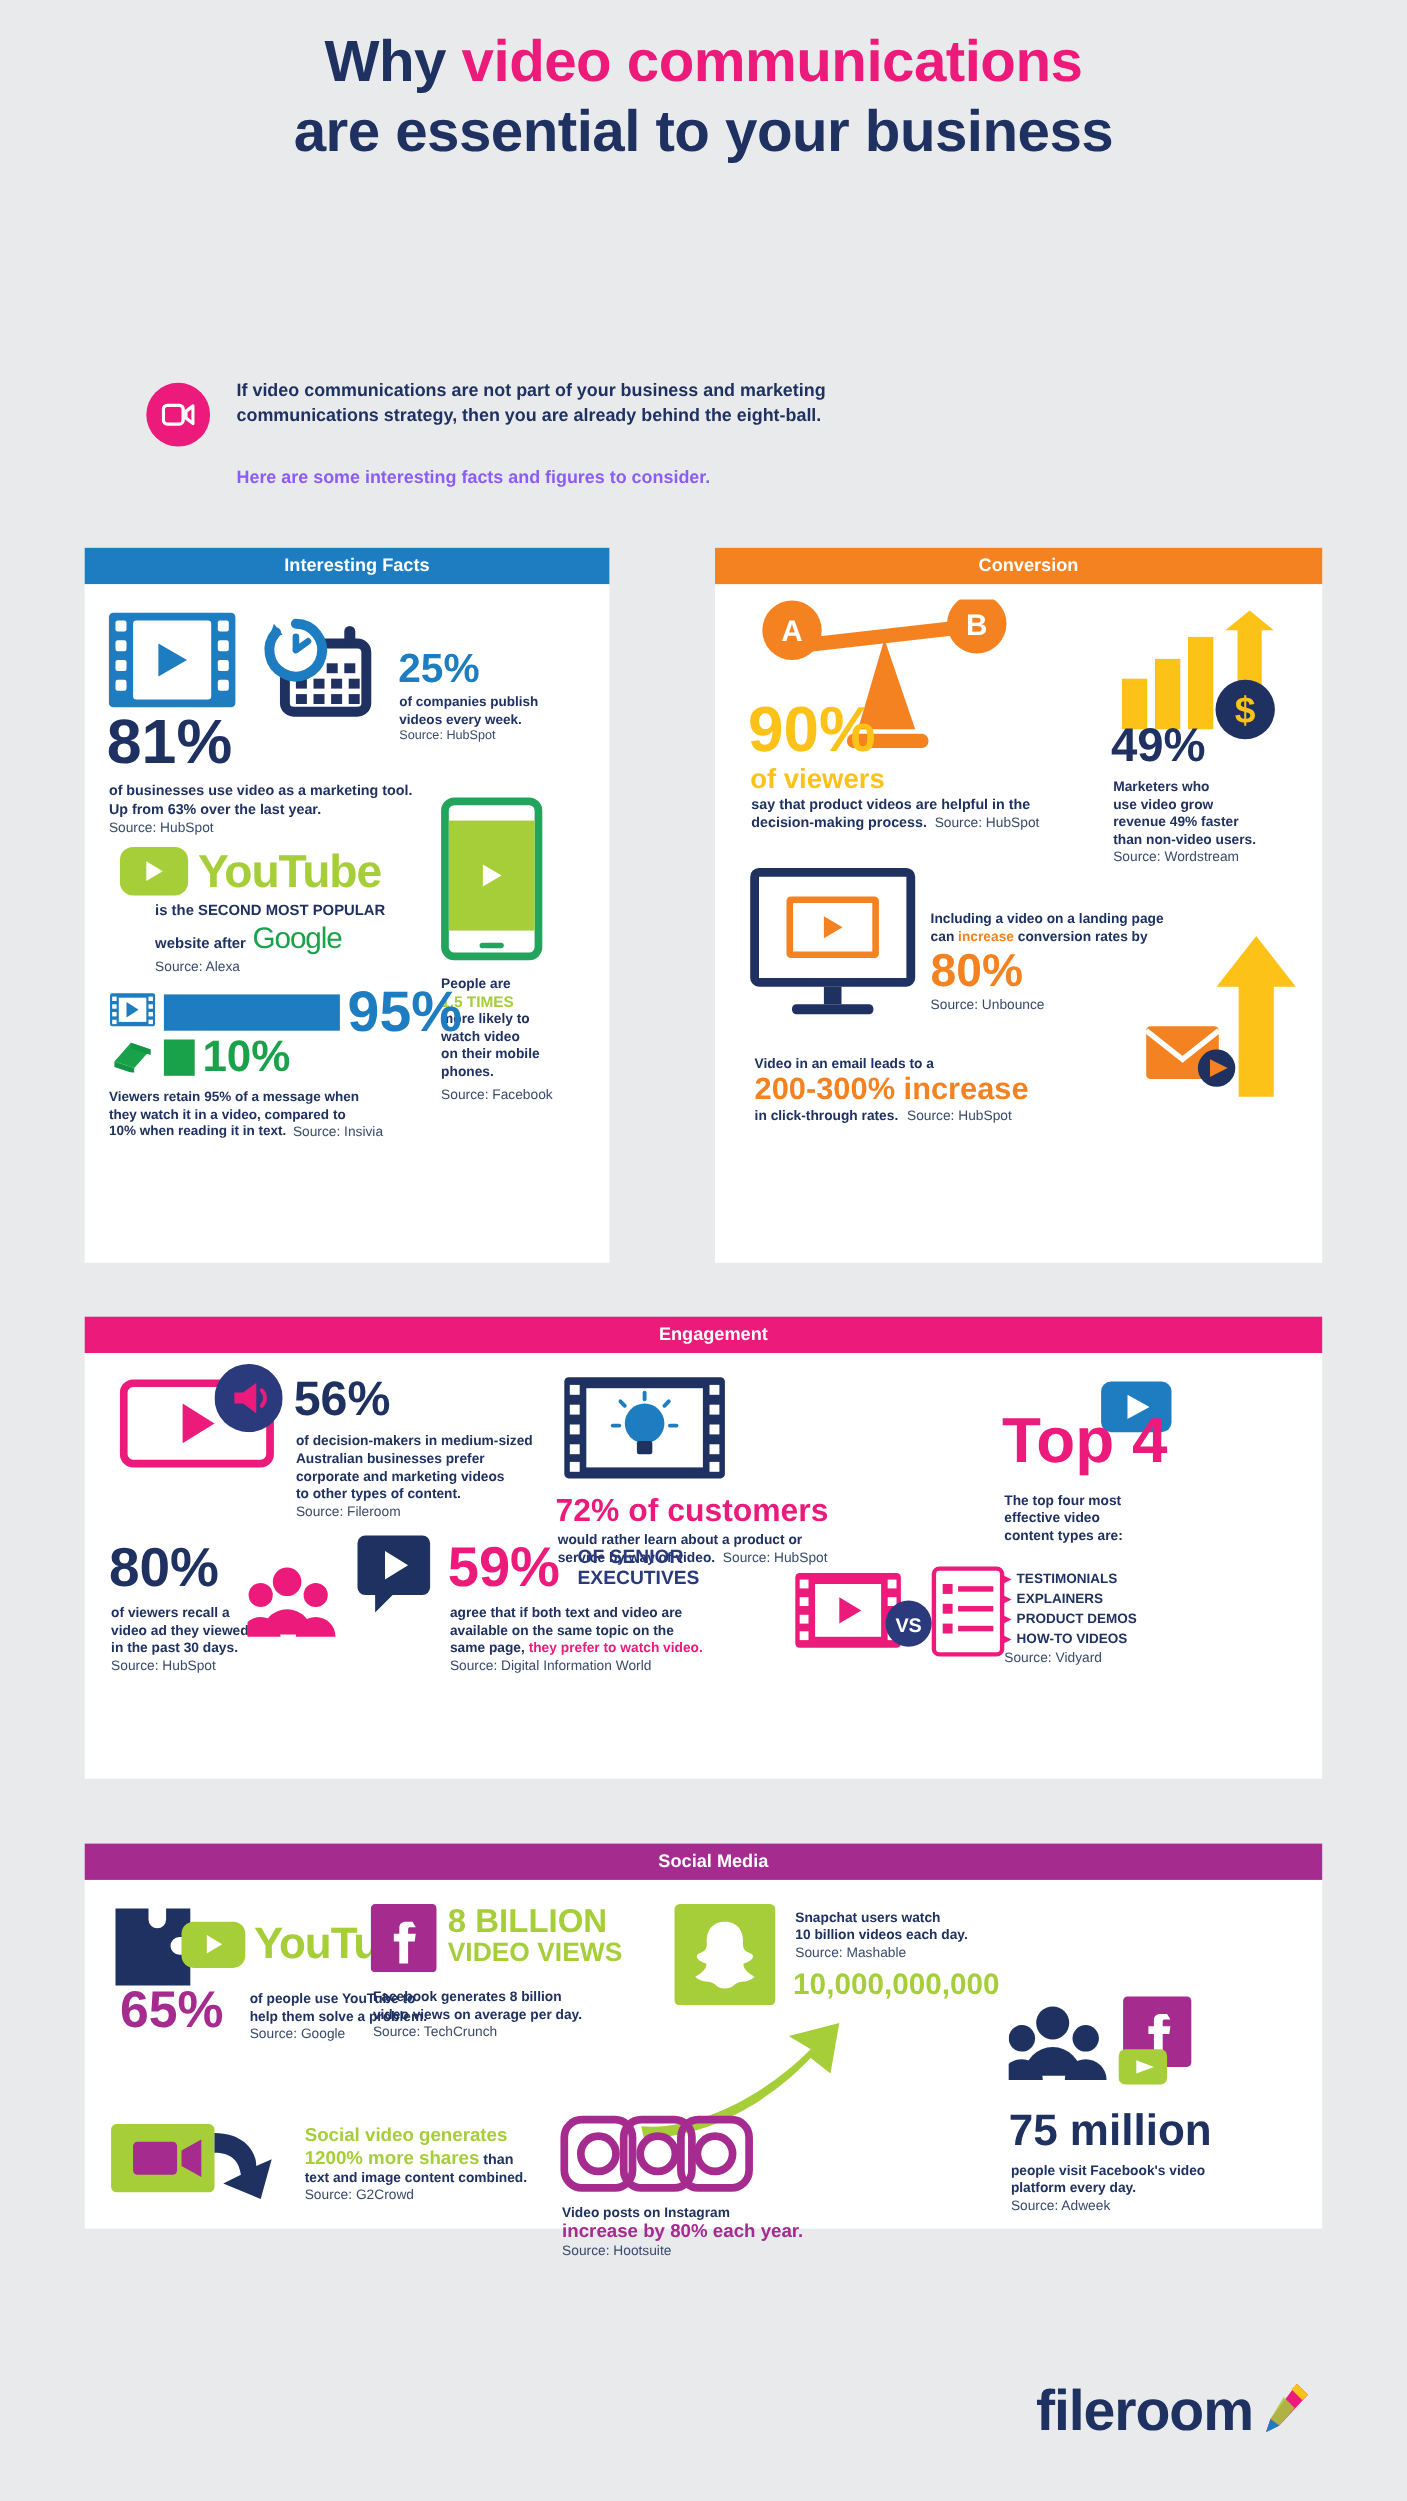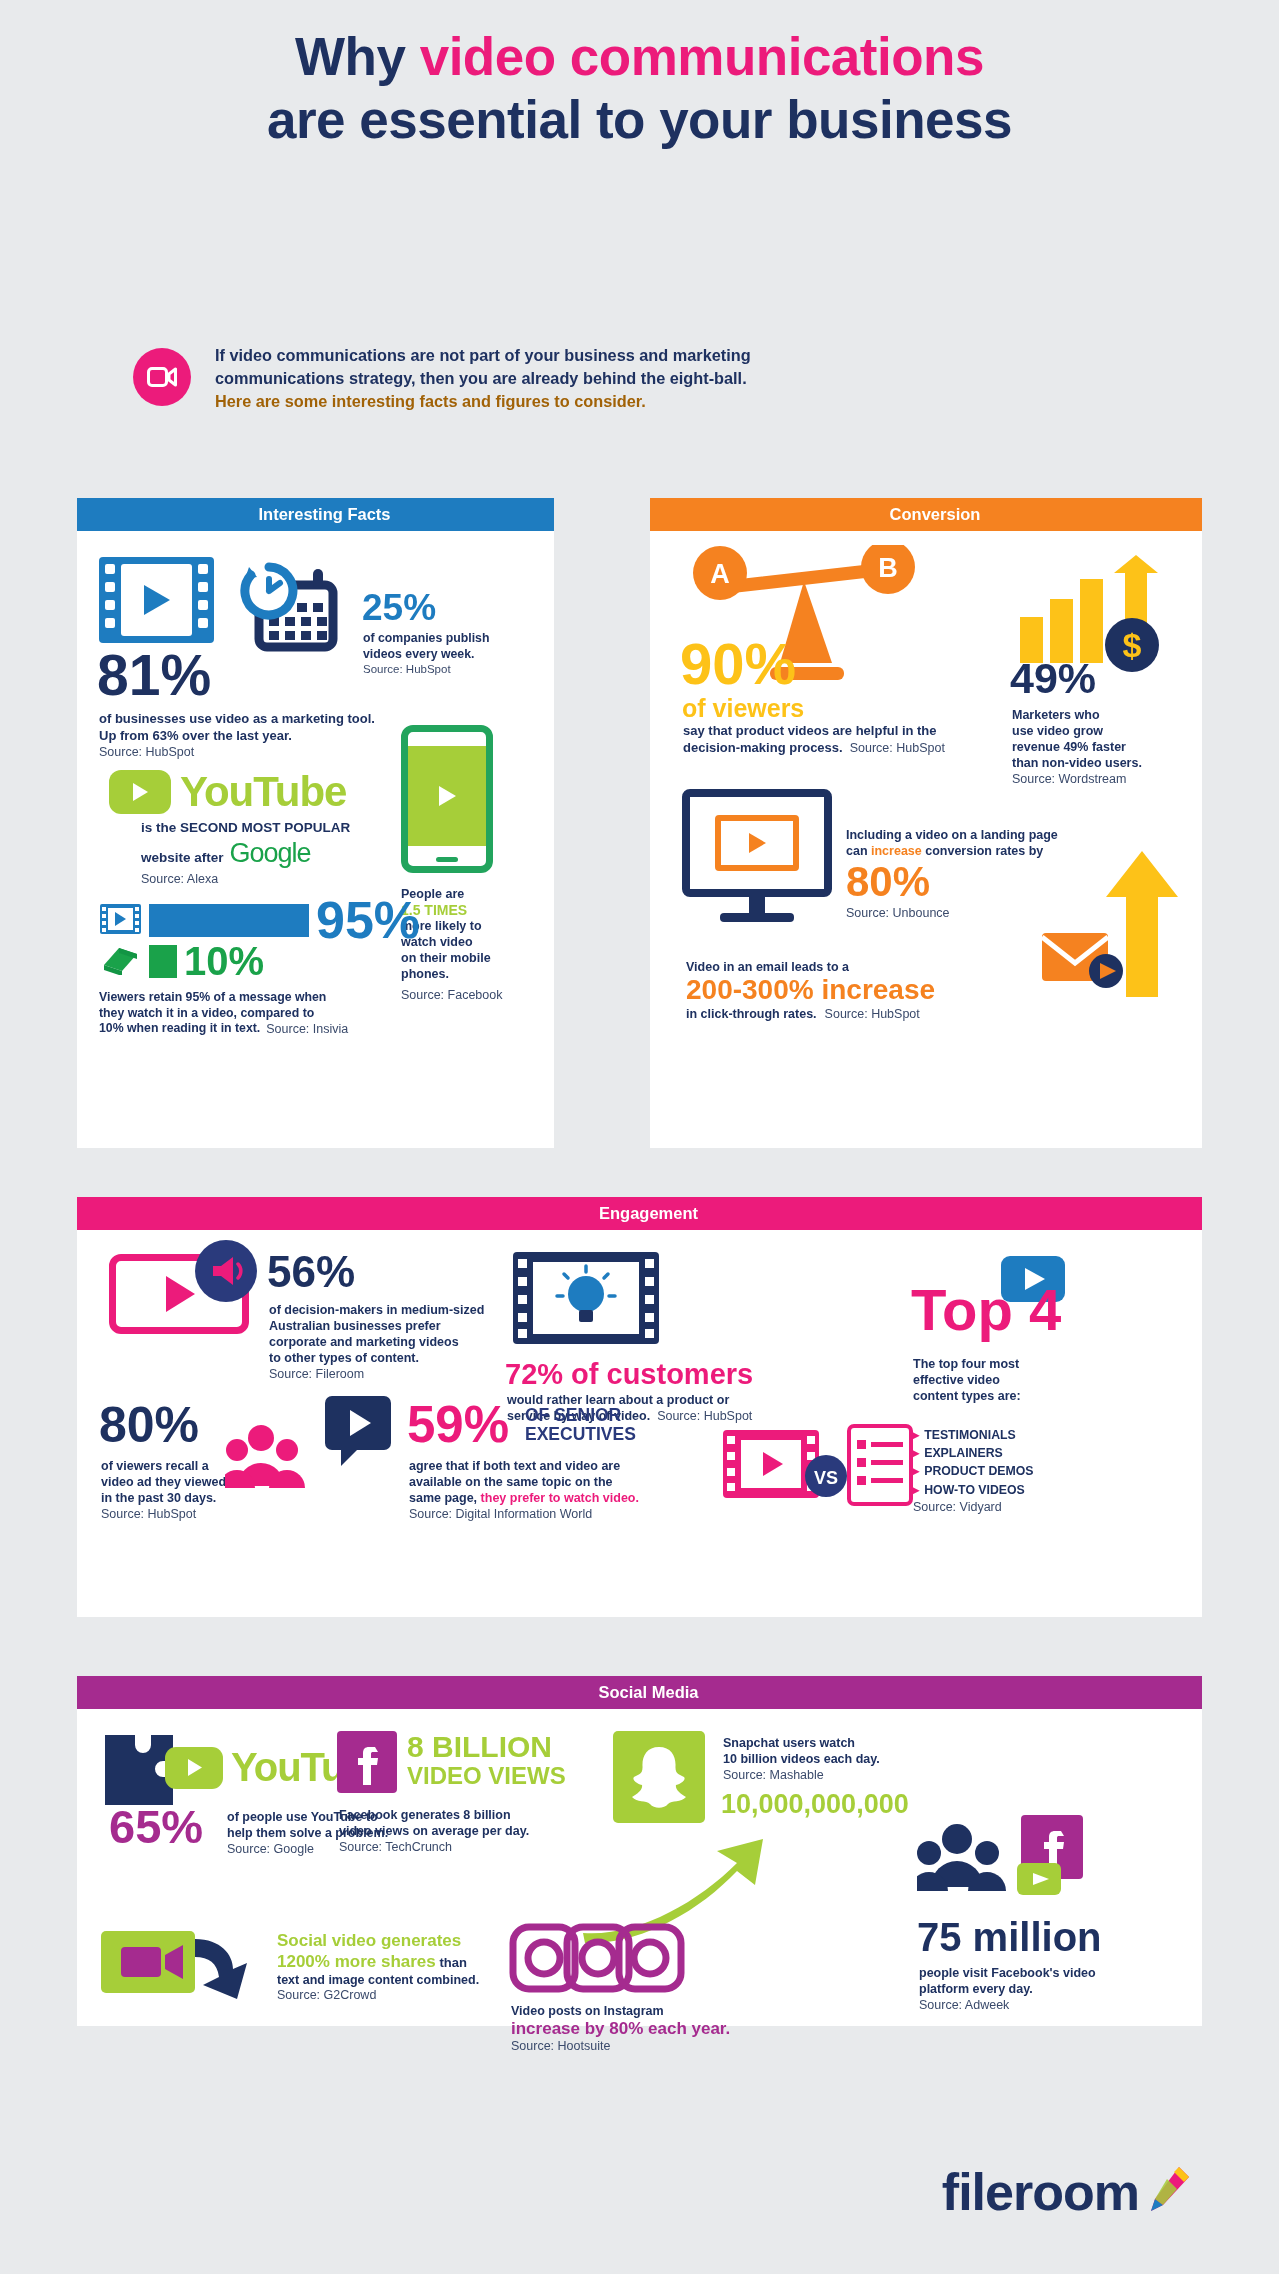--- a/index.html
+++ b/index.html
@@ -44,21 +44,21 @@
     background: #ec1b7b;
     display: flex; align-items: center; justify-content: center;
   }
   .intro-text {
     margin-left: 82px;
     font-size: 16.3px;
     line-height: 1.42;
     font-weight: 700;
     color: #1e3160;
   }
-  .intro-text .pinkline { color: #a16207; display: block; }
+  .intro-text .pinkline { color: #8b5cf6; display: block; margin-top: 33px; }
 
   
   .panel { position: absolute; background: #ffffff; }
   .panel-head {
     height: 33px;
     display: flex;
     align-items: center;
     padding-left: 18px;
     color: #fff;
     font-size: 16.5px;

